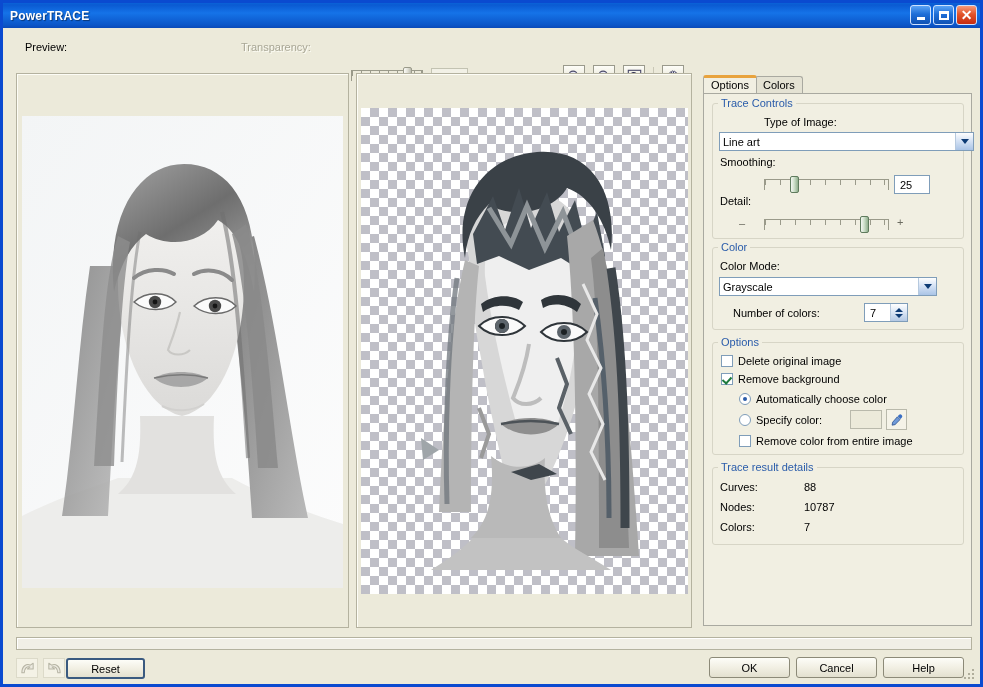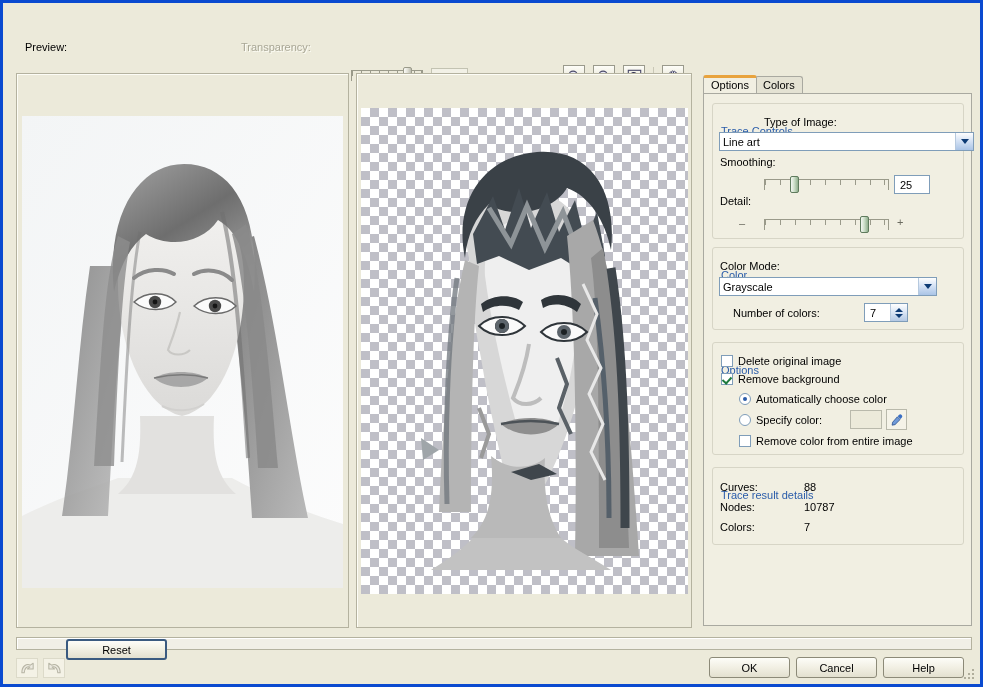--- a/index.html
+++ b/index.html
@@ -109,21 +109,21 @@
   .tab.active{background:#f1efe2;border-top:3px solid #e8a33d;line-height:15px;z-index:3;}
   .panel{
     position:absolute;box-sizing:border-box;
     border:1px solid #a9a9a0;background:#f1efe2;
   }
   .group{
     position:absolute;box-sizing:border-box;
     border:1px solid #d7d5c6;border-radius:3px;background:transparent;
   }
   .group-title{
-    position:absolute;font-size:11px;color:#2a5caa;background:#f1efe2;padding:0 3px;margin-top:28px;
+    position:absolute;font-size:11px;color:#2a5caa;background:#f1efe2;padding:0 3px;
   }
   .lbl{position:absolute;font-size:11px;color:#000;white-space:nowrap;}
 
   .spin{
     position:absolute;box-sizing:border-box;height:19px;
     border:1px solid #7f9db9;background:#fff;display:flex;align-items:center;
   }
   .spin .sval{flex:1;padding-left:5px;font-size:11px;}
   .spin .sbtns{
     width:16px;height:17px;display:flex;flex-direction:column;align-items:center;justify-content:center;
@@ -174,20 +174,34 @@
     display:flex;align-items:center;justify-content:center;
   }
   .grip{position:absolute;right:4px;bottom:3px;width:12px;height:12px;}
   .grip i{position:absolute;width:2px;height:2px;background:#b0ae9c;}
 </style>
 </head>
 <body>
 
 <div class="window">
 
+  <div class="titlebar">
+    <span class="title-text">PowerTRACE</span>
+    <div class="win-btns">
+      <div class="win-btn">
+        <div class="glyph-min"></div>
+      </div>
+      <div class="win-btn">
+        <div class="glyph-max"></div>
+      </div>
+      <div class="win-btn close">
+        <span class="glyph-close">✕</span>
+      </div>
+    </div>
+  </div>
 
   <div class="toolbar">
 
     <span class="tb-label" style="left:22px;top:13px;">Preview:</span>
 
 
     <span class="tb-label disabled" style="left:238px;top:13px;">Transparency:</span>
 
     <div class="slider" style="left:348px;top:42px;width:72px;height:14px;">
       <div class="tickbar">
@@ -473,21 +487,21 @@
     <svg width="17" height="14" viewBox="0 0 18 14">
       <path d="M3 12 C3 5 8 2 12 4 L15 2 L15 8 L9 8 L11.5 6 C9 5 5.5 7 5.5 12 Z" fill="#eceae0" stroke="#b6b4a4" stroke-width="1.1" stroke-linejoin="round"></path>
     </svg>
   </div>
   <div class="iconbtn" style="left:40px;top:655px;">
     <svg width="17" height="14" viewBox="0 0 18 14">
       <path d="M15 12 C15 5 10 2 6 4 L3 2 L3 8 L9 8 L6.5 6 C9 5 12.5 7 12.5 12 Z" fill="#eceae0" stroke="#b6b4a4" stroke-width="1.1" stroke-linejoin="round"></path>
     </svg>
   </div>
 
-  <div class="btn default" style="left:63px;top:636px;width:101px;">
+  <div class="btn default" style="left:63px;top:655px;width:79px;">
     <span>Reset</span>
   </div>
 
   <div class="btn" style="left:706px;top:654px;width:81px;">
     <span>OK</span>
   </div>
   <div class="btn" style="left:793px;top:654px;width:81px;">
     <span>Cancel</span>
   </div>
   <div class="btn" style="left:880px;top:654px;width:81px;">

